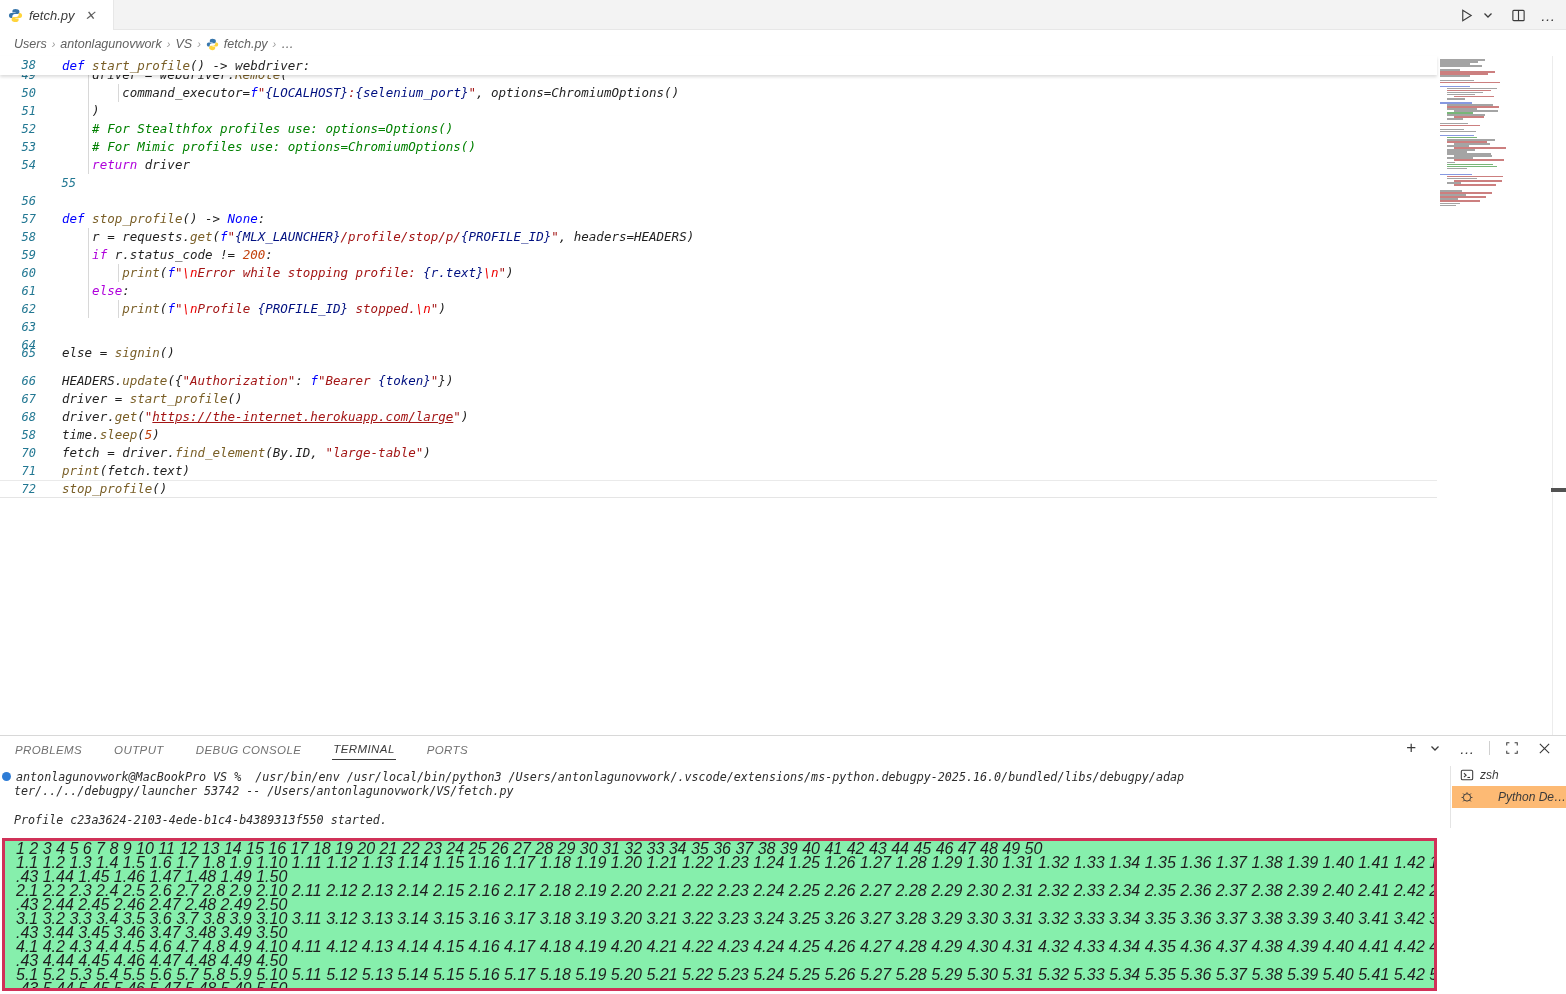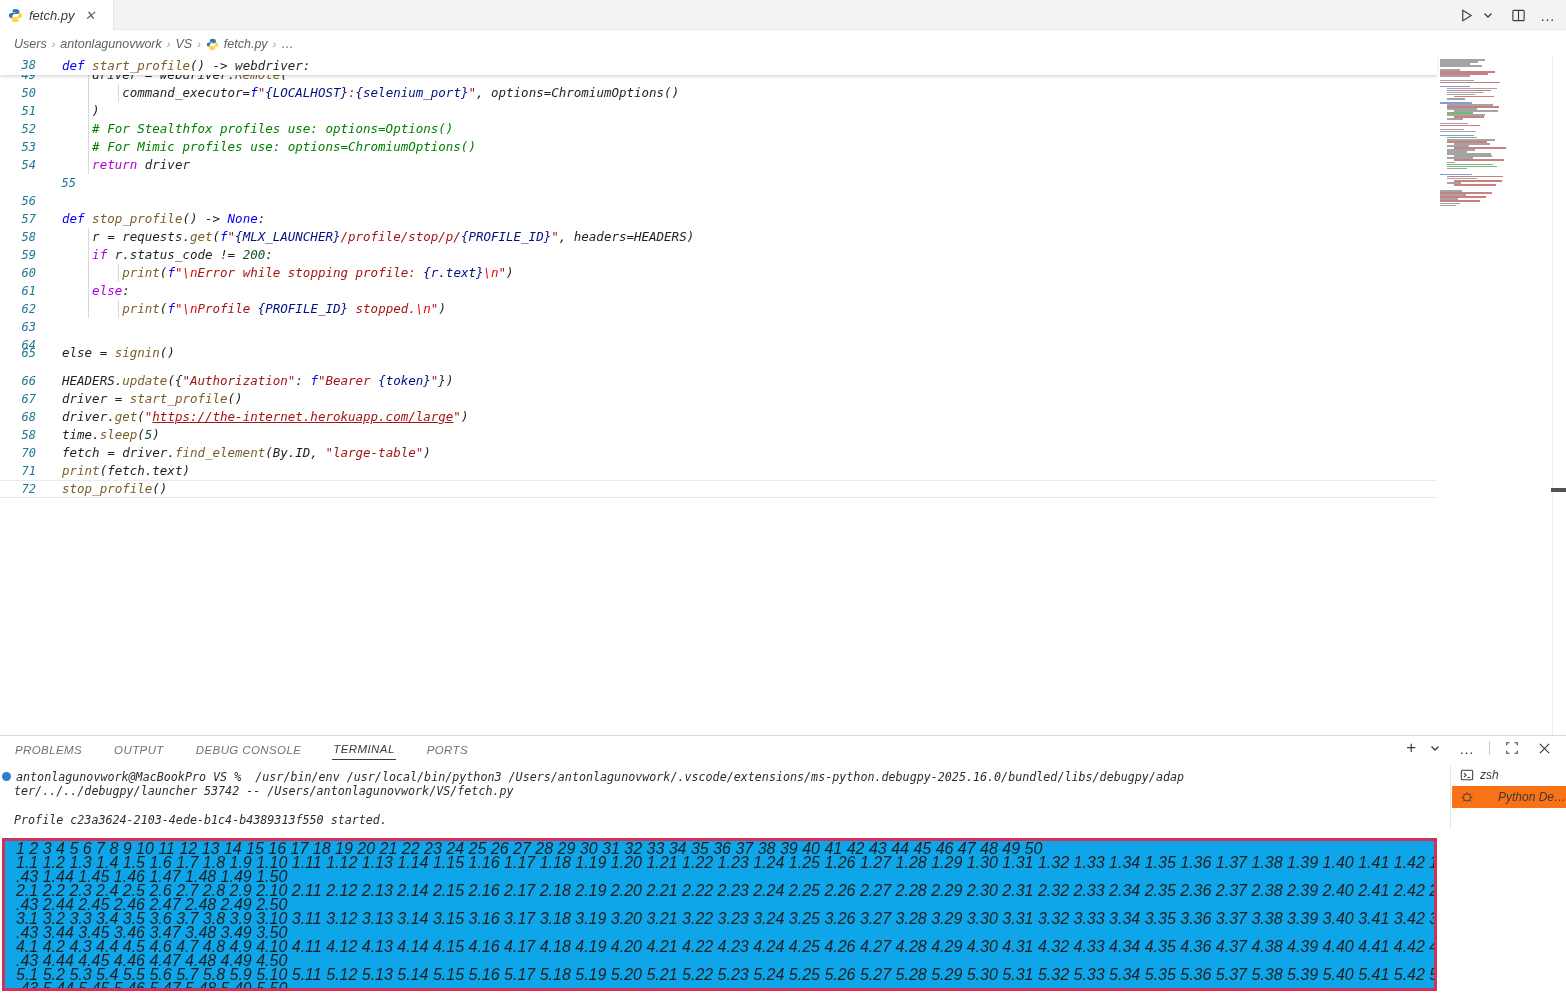--- a/index.html
+++ b/index.html
@@ -34,21 +34,21 @@
   .gutter { position:absolute; left:0; width:36px; text-align:right; color:#237893;
             font-size:12px; }
   .code-text { position:absolute; left:62px; color:#1f1f1f; }
   .guide { position:absolute; top:0; height:18px; width:1px; background:#d8d8d8; }
   #sticky { left:0; top:0; width:1437px; height:19px; background:#fff; z-index:6;
             box-shadow:0 2px 3px rgba(0,0,0,0.14); line-height:19px; white-space:pre; }
   #current-line { left:0; width:1437px; height:18px; border-top:1px solid #eaeaea;
                   border-bottom:1px solid #e5e5e5; z-index:2; }
   .tk-k{color:#0000ff} .tk-c{color:#af00db} .tk-f{color:#795e26}
   .tk-s{color:#a31515} .tk-v{color:#001080} .tk-e{color:#ee0000}
-  .tk-n{color:#14532d} .tk-m{color:#008000} .tk-t{color:#1f1f1f}
+  .tk-n{color:#c2410c} .tk-m{color:#008000} .tk-t{color:#1f1f1f}
   .tk-u{color:#a31515; text-decoration:underline}
 
   
   #minimap { left:1437px; top:56px; width:129px; height:679px; background:#fff; }
   #minimap .sepline { position:absolute; left:115px; top:0; width:1px; height:679px;
                       background:#ececec; }
   .mm-row { position:absolute; height:1.6px; opacity:.55; }
   #overview-cursor { left:1551px; top:488px; width:15px; height:4px; background:#525252;
                      z-index:7; }
 
@@ -65,30 +65,30 @@
 
   
   #terminal { left:0; top:770px; width:1440px; height:224px;
               font-family:"DejaVu Sans Mono", monospace; font-size:11.7px;
               line-height:14.2px; color:#2b2b2b; }
   .tline { white-space:pre; padding-left:14px; overflow:hidden; }
   .cmd-dot { display:inline-block; width:14px; }
   .cmd-dot i { display:inline-block; width:9px; height:9px; border-radius:50%;
                background:#2e7cd6; }
   #tbl-box { left:2px; top:838px; width:1435px; height:153px; border:3px solid #d03158;
-             overflow:hidden; background:#0ea5e9; z-index:3; }
+             overflow:hidden; background:#86efac; z-index:3; }
   #tbl-box .tline { padding-left:11px; line-height:14px; color:#1f1f1f; }
 
   
   #term-side-sep { left:1450px; top:766px; width:1px; height:62px; background:#e4e4e4; }
   #term-tabs { left:1452px; top:764px; width:114px; }
   .term-tab { height:22px; display:flex; align-items:center; gap:6px; padding-left:8px;
               font-size:12px; color:#3b3b3b; cursor:pointer; white-space:nowrap;
               overflow:hidden; }
-  .term-tab.selected { background:#f97316;gap:24px; }
+  .term-tab.selected { background:#fdba74;gap:24px; }
   svg { display:block; }
 </style>
 </head>
 <body>
 
 <div id="tabbar" class="abs">
   <div id="tab-fetch" class="abs">
     <span>
       <svg width="15" height="15" viewBox="0 0 16 16">
           <path fill="#3876ab" d="M7.9 1c-2 0-3.2.9-3.2 2.3v1.5h3.4v.6H3.3C1.9 5.4 1 6.5 1 8s.9 2.6 2.3 2.6h1.3V9c0-1.4 1.2-2.5 2.6-2.5h2.9c1.1 0 2-.9 2-2V3.3C12.1 1.9 10 1 7.9 1z"></path>

